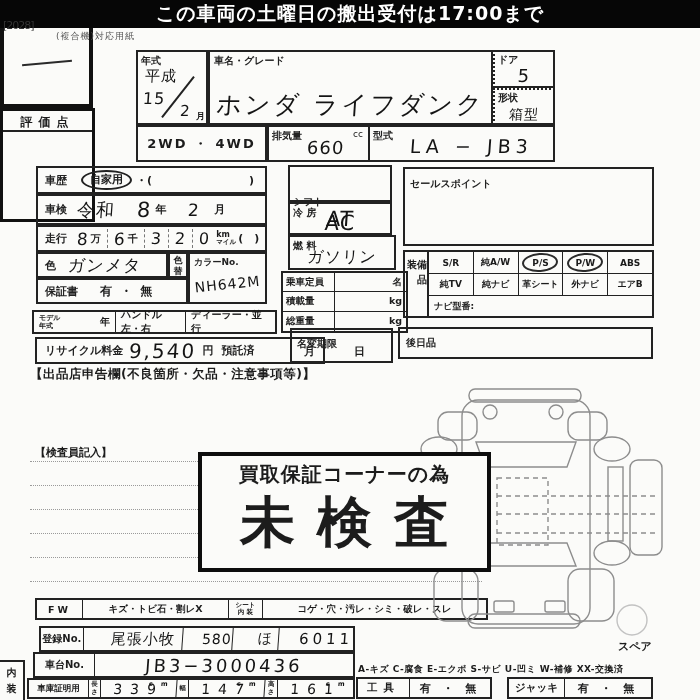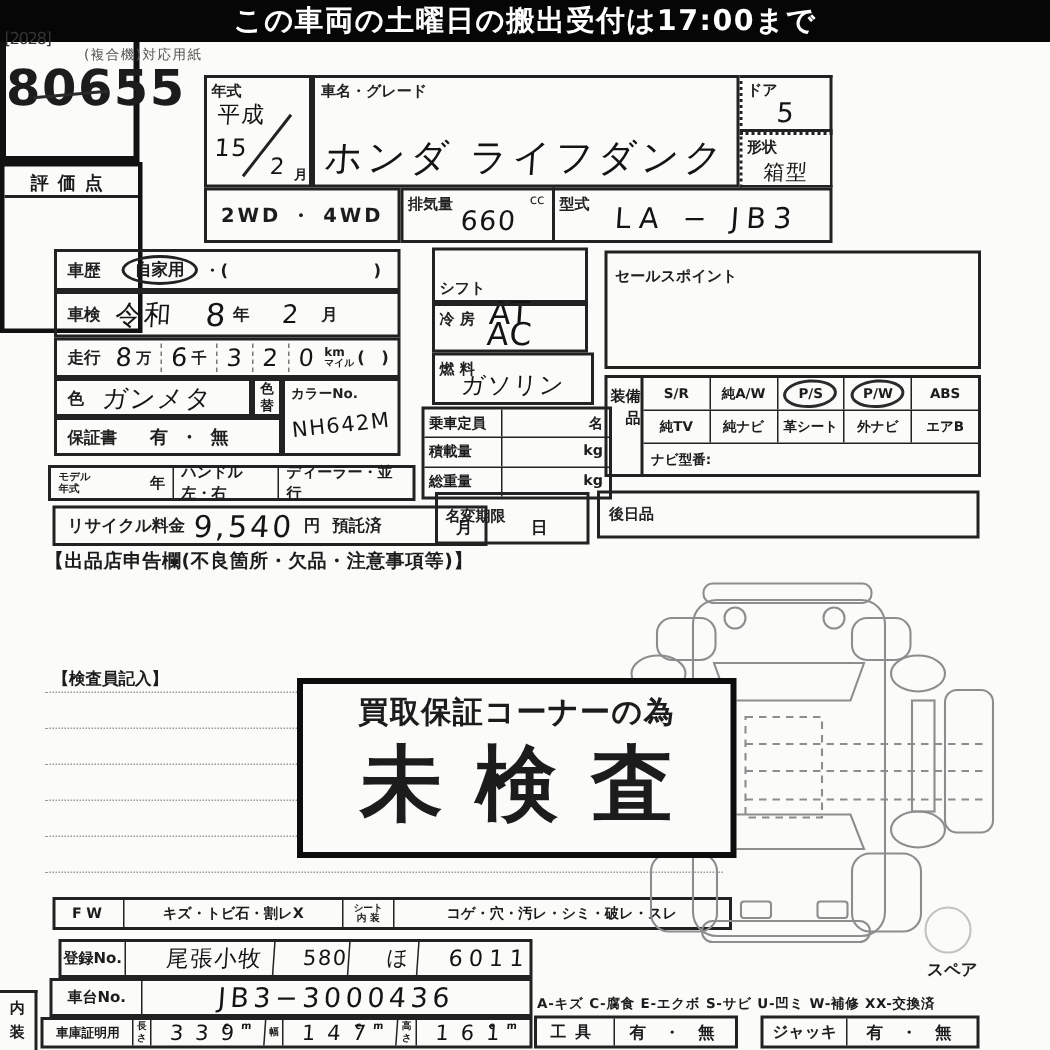--- a/index.html
+++ b/index.html
@@ -161,21 +161,20 @@
 <body>
 
 <div id="page">
 
   <div class="abs" id="banner">この車両の土曜日の搬出受付は17:00まで</div>
   <div class="abs" id="page-note">(複合機)対応用紙</div>
 
   <div id="lot-box">
     <div id="lot-label">出品No.</div>
     <div id="lot-bracket">[2028]</div>
-    <div id="lot-number">80655</div>
   </div>
 
   <div class="box" id="year-cell">
     <div class="lbl" style="padding:2px 0 0 3px;">年式</div>
     <div class="hand" id="year-era">平成</div>
     <div class="hand" id="year-num">15</div>
     <div id="year-slash"></div>
     <div class="hand" id="year-month">2</div>
     <div id="year-month-suffix">月</div>
   </div>
@@ -255,21 +254,21 @@
   <div class="box" id="colorno-cell">
     <div class="lbl" style="font-size:9px; padding:2px 0 0 4px;">カラーNo.</div>
     <div class="hand" style="font-size:14px; text-align:center; margin-top:7px; transform:rotate(-6deg);">NH642M</div>
   </div>
   <div class="box lrow flex" id="warranty-row">
     <span class="lbl" style="font-size:11px;">保証書</span>
     <span style="font-size:12px; font-weight:bold; margin-left:22px; letter-spacing:2px;">有 ・ 無</span>
   </div>
 
   <div class="box" id="shift-box">
-    <div class="lbl" style="padding:18px 0 0 3px;">シフト</div>
+    <div class="lbl" style="padding:4px 0 0 3px;margin-top:24px;">シフト</div>
     <div class="hand midval">AT</div>
   </div>
   <div class="box" id="ac-box">
     <div class="lbl" style="padding:2px 0 0 3px;">冷 房</div>
     <div class="hand midval" style="margin-top:-9px;">AC</div>
   </div>
   <div class="box" id="fuel-box">
     <div class="lbl" style="padding:2px 0 0 3px;">燃 料</div>
     <div class="hand midval" id="fuel-value" style="margin-top:-6px;">ガソリン</div>
   </div>

